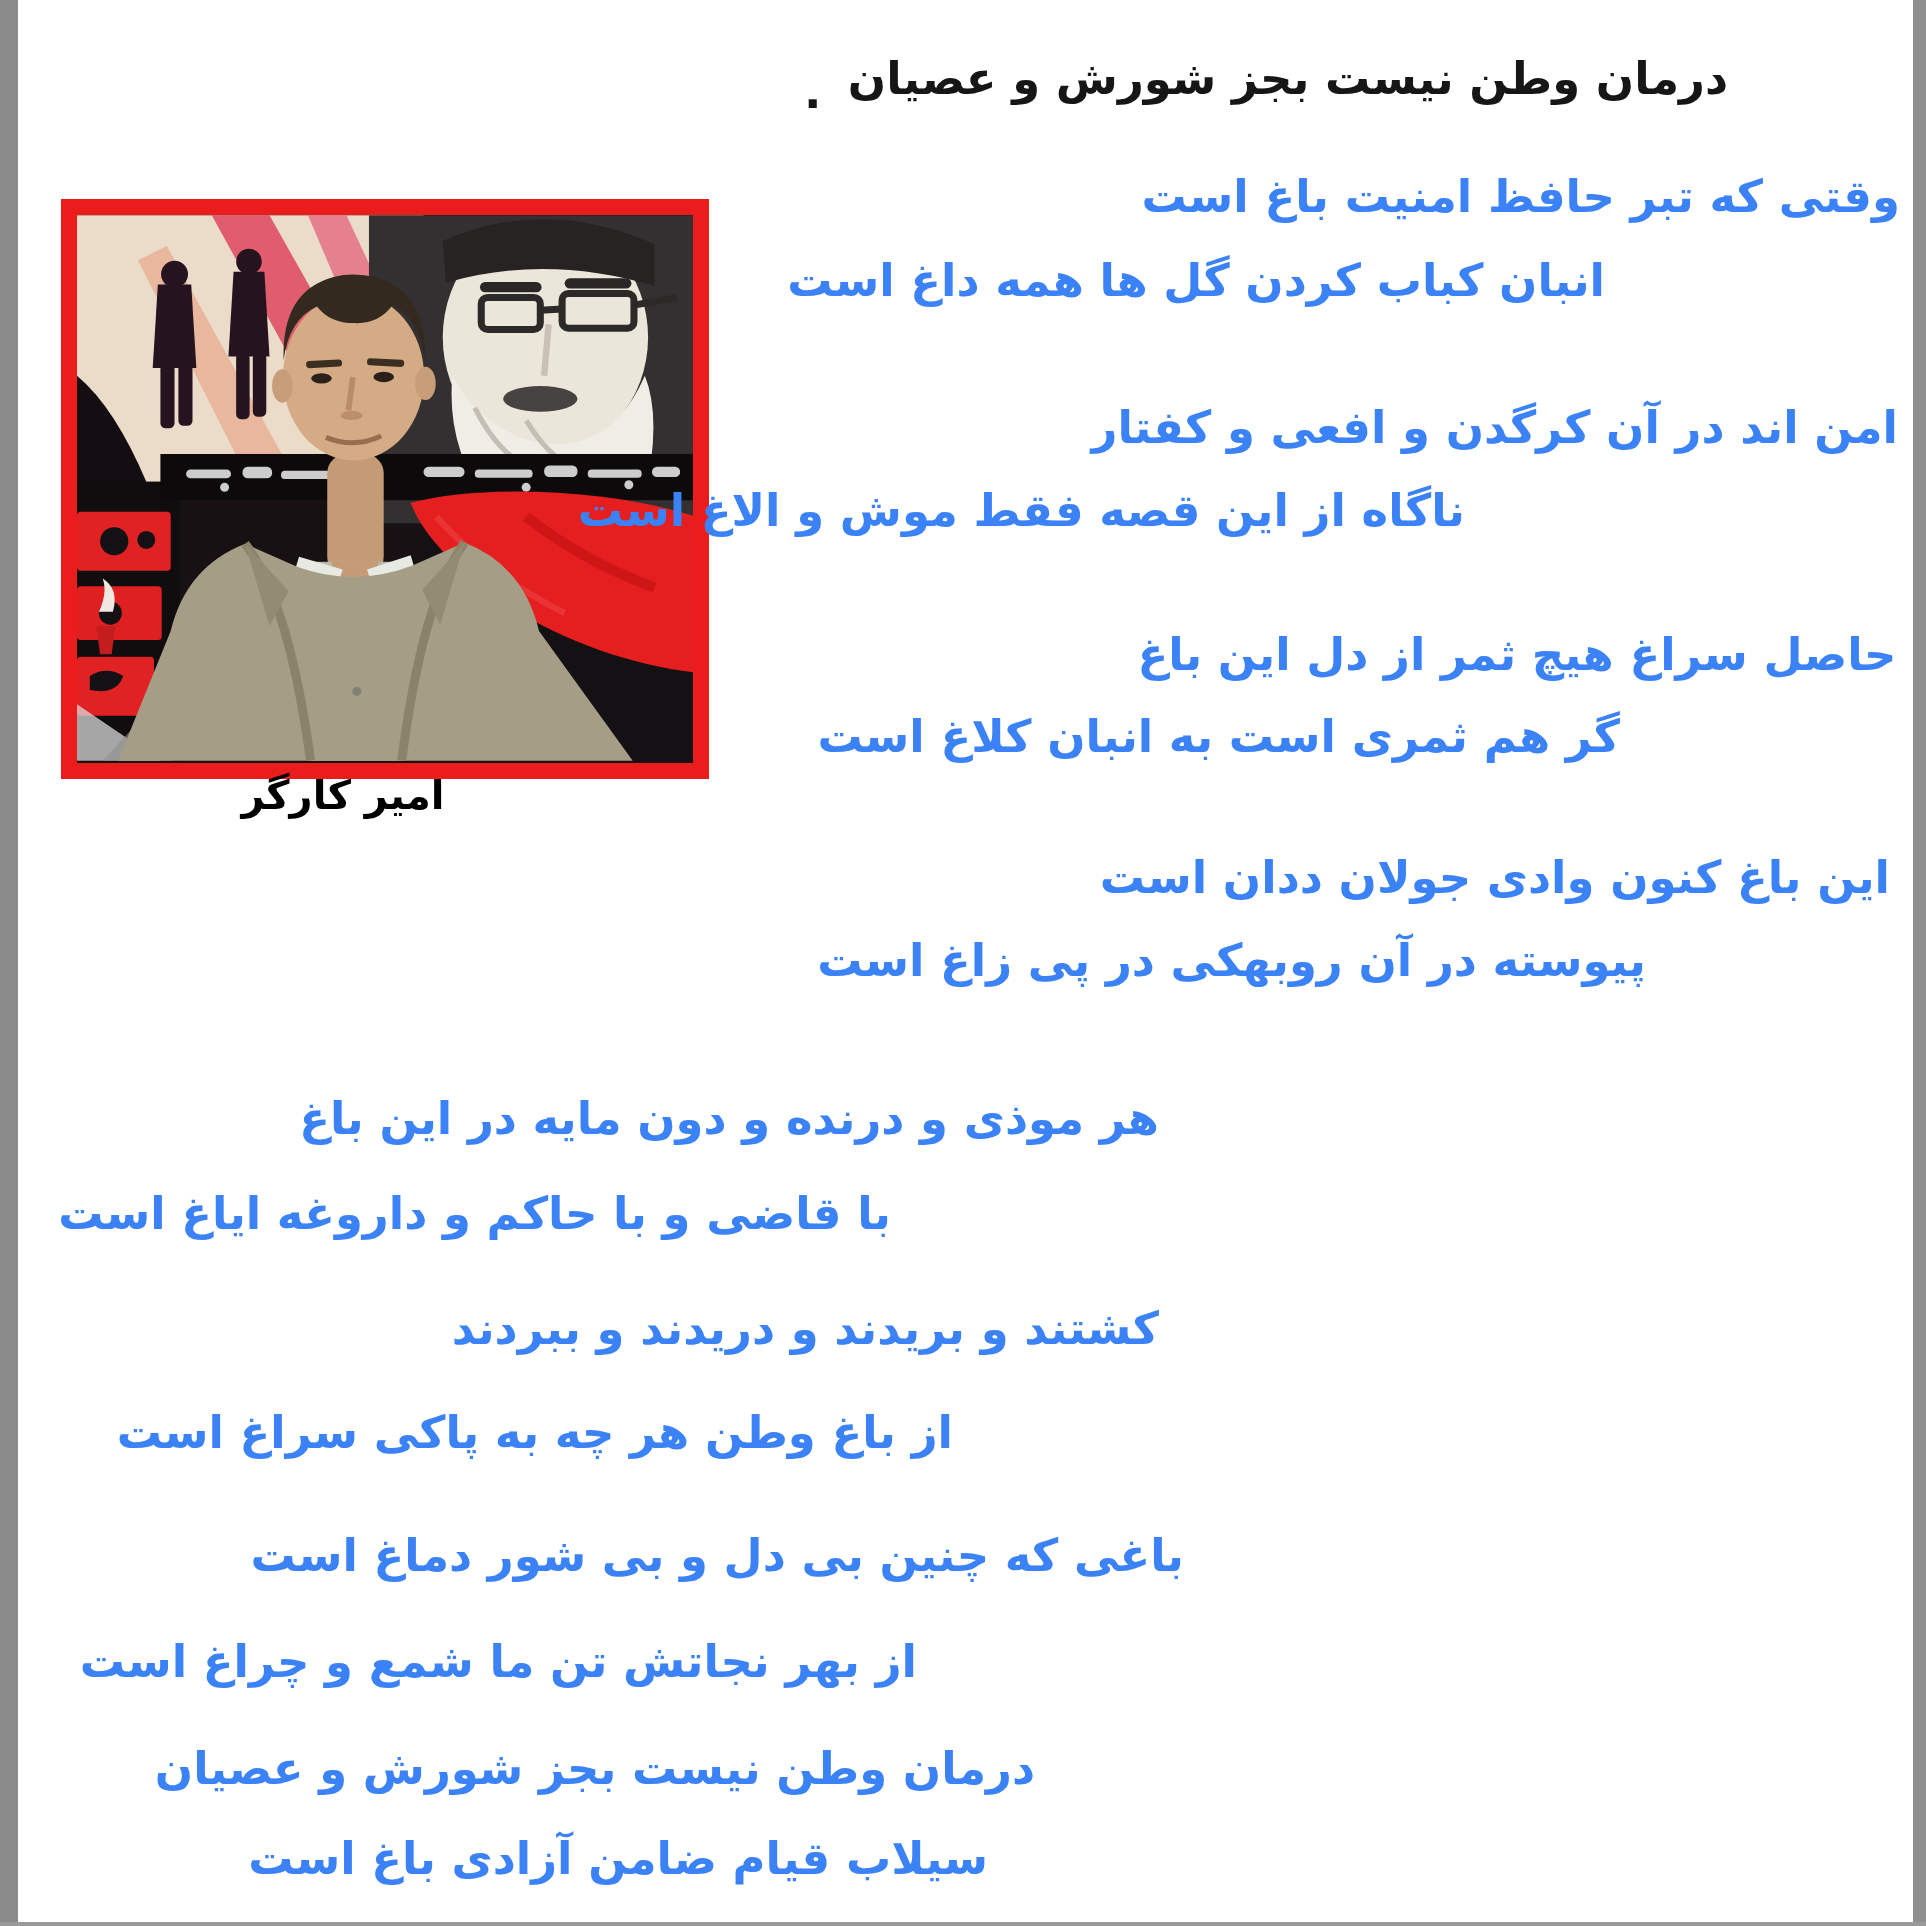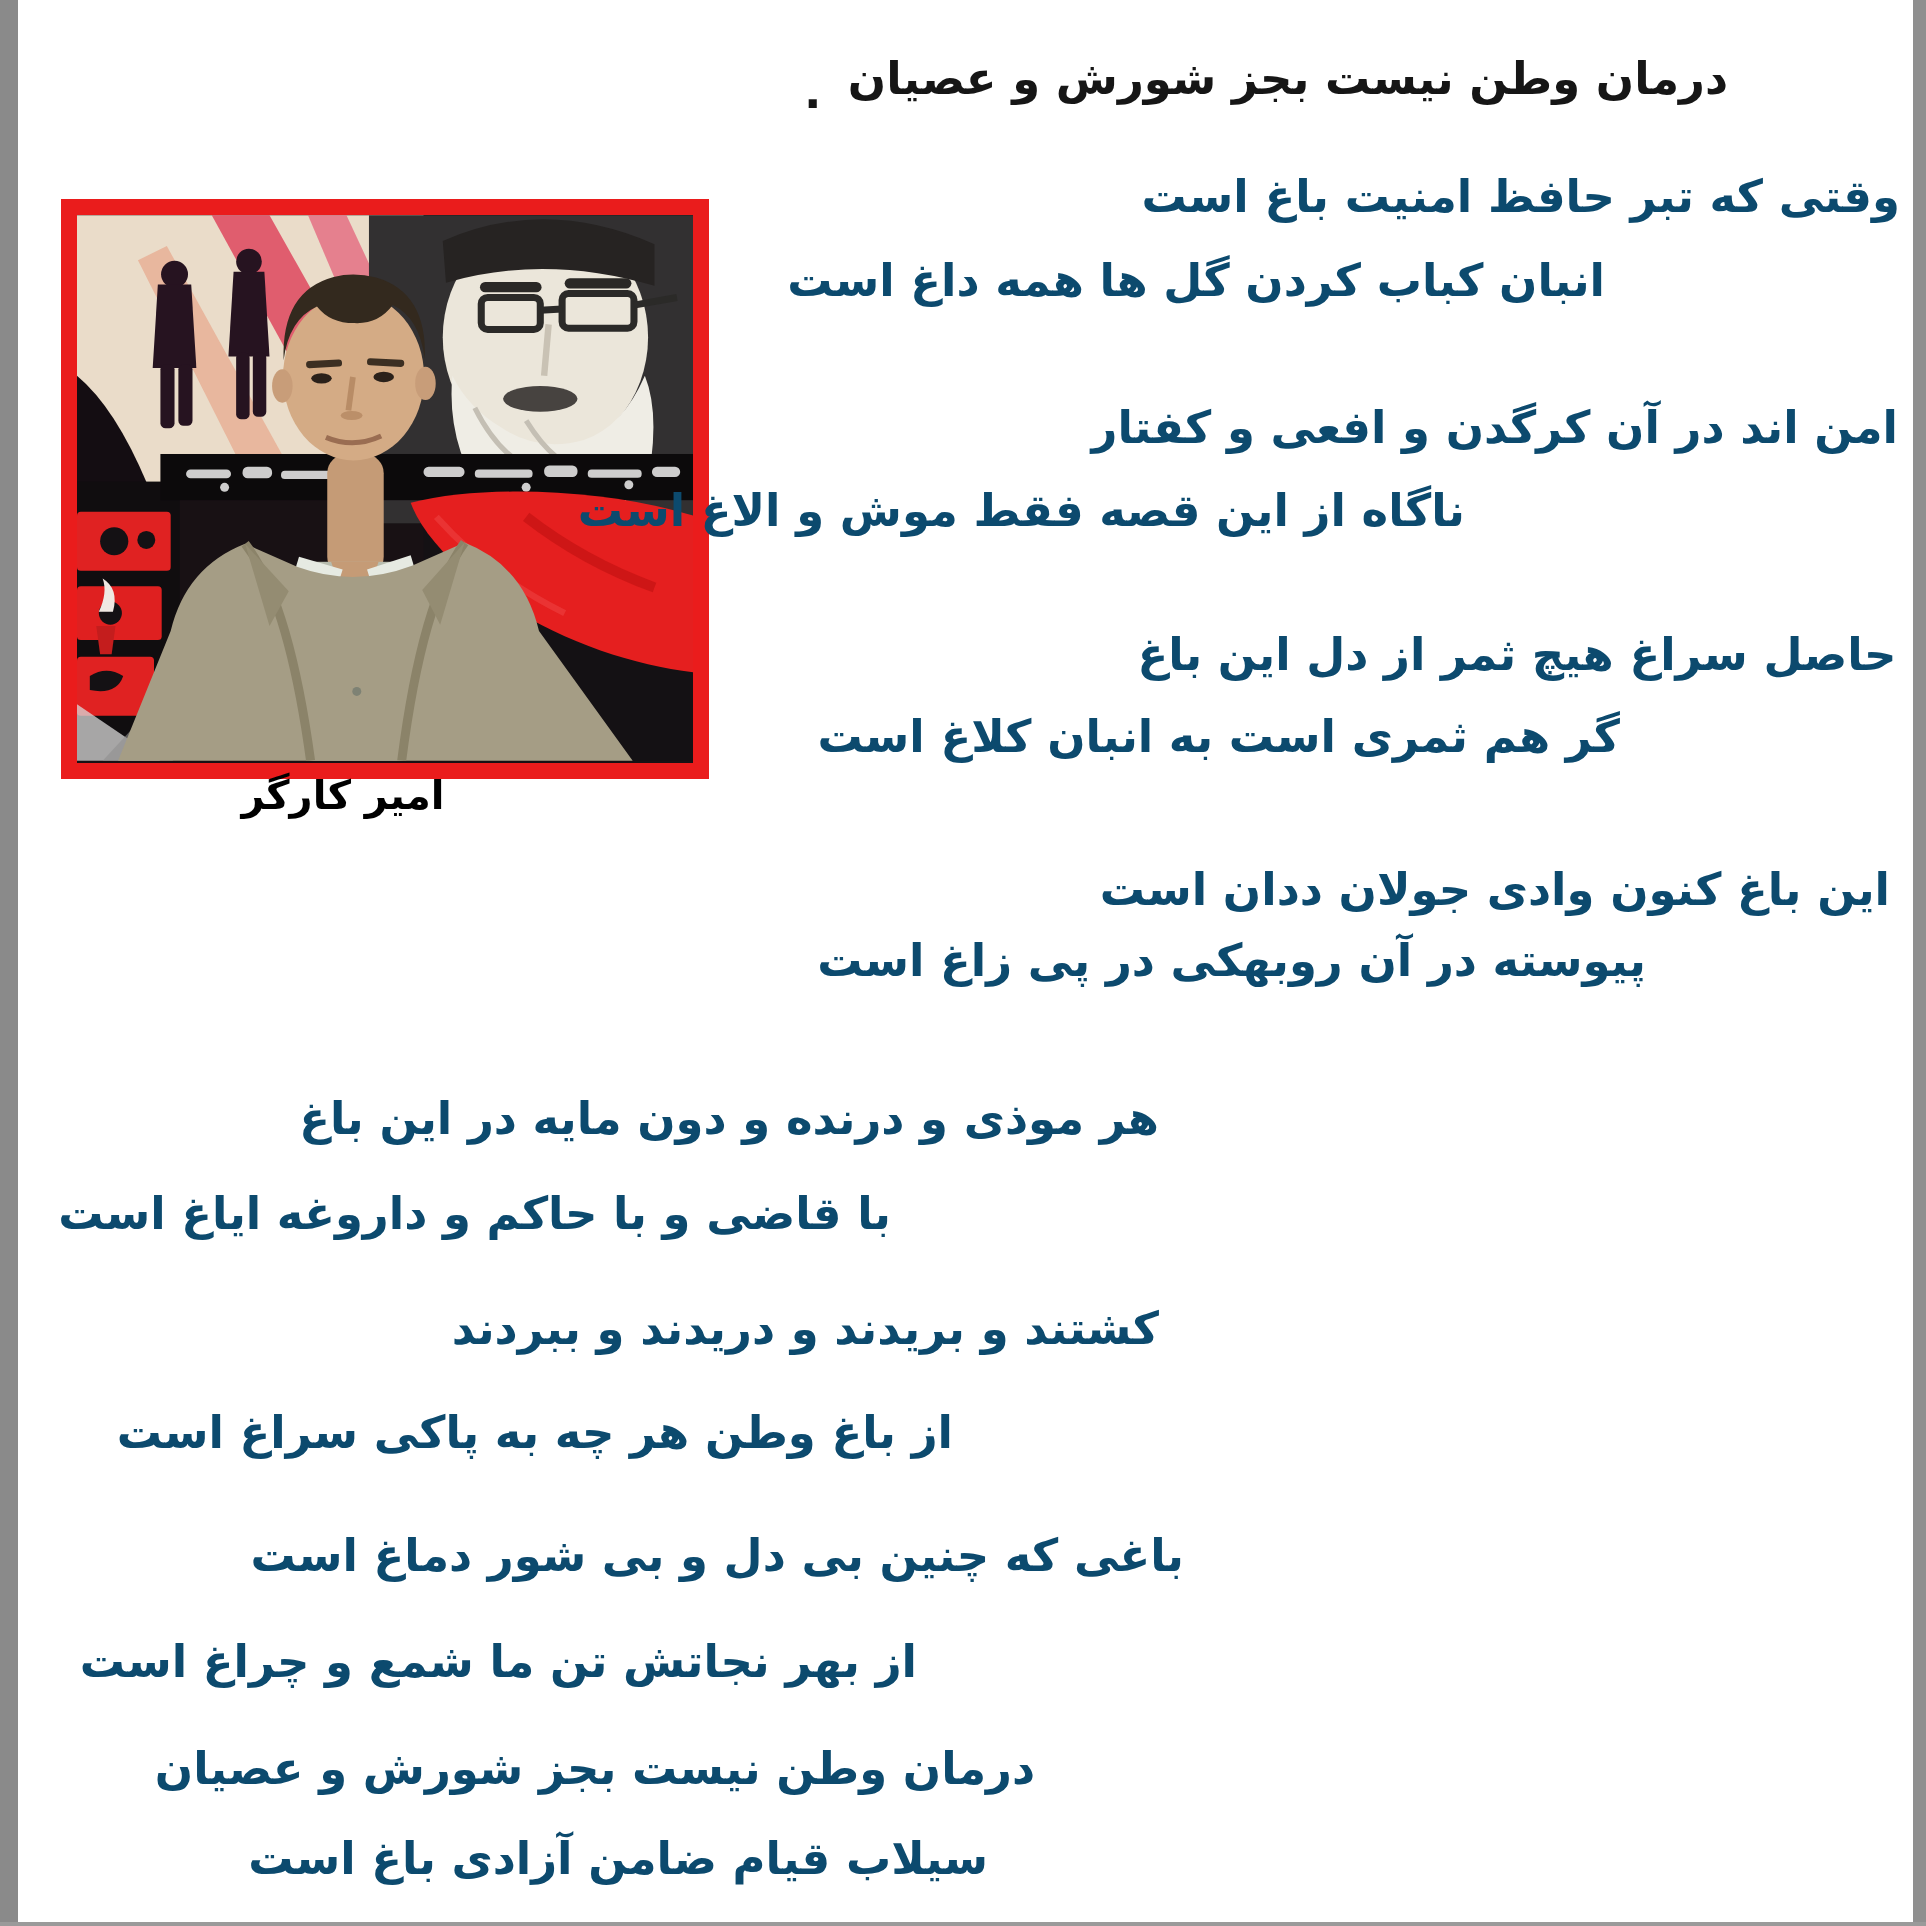--- a/index.html
+++ b/index.html
@@ -32,29 +32,29 @@
   .portrait-frame svg{display:block;}
   .photo-caption{
     position:absolute;left:19px;top:772px;width:648px;
     text-align:center;color:#000000;font-size:40px;font-weight:bold;
     direction:rtl;white-space:nowrap;
   }
 
   
   .pl{
     position:absolute;direction:rtl;white-space:nowrap;
-    color:#0c4a6e;font-size:45px;font-weight:bold;line-height:1.3;
+    color:#3b82f6;font-size:45px;font-weight:bold;line-height:1.3;
   }
   .l1 {top:168px;  right:26px;}
   .l2 {top:252px;  right:321px;}
   .l3 {top:399px;  right:28px;}
   .l4 {top:482px;  right:461px;}
   .l5 {top:626px;  right:29.5px;}
   .l6 {top:708px; right:306px;margin-left:24px;}
-  .l7 {top:849px; right:36px;margin-top:12px;}
+  .l7 {top:849px; right:36px;}
   .l8 {top:932px; right:280px;}
   .l9 {top:1090px; right:767px;margin-left:22px;}
   .l10{top:1185px; right:1035px;}
   .l11{top:1300px; right:767px;}
   .l12{top:1404px; right:973px;}
   .l13{top:1527px; right:742px;}
   .l14{top:1633px; right:1009px;}
   .l15{top:1740px; right:891px;}
   .l16{top:1830px; right:938px;margin-left:9px;}
 </style>

